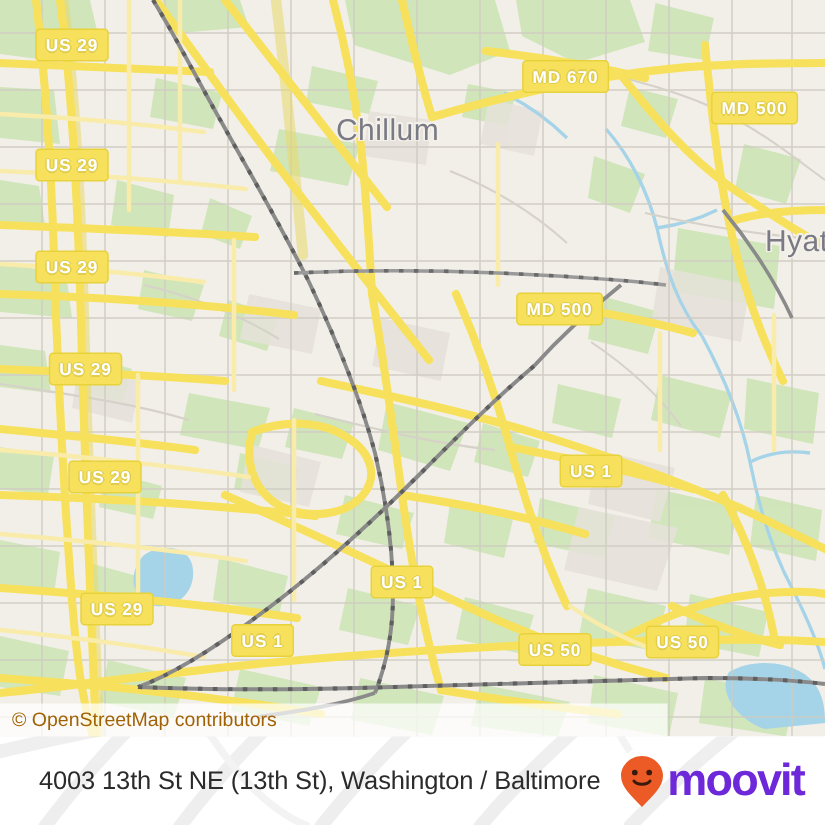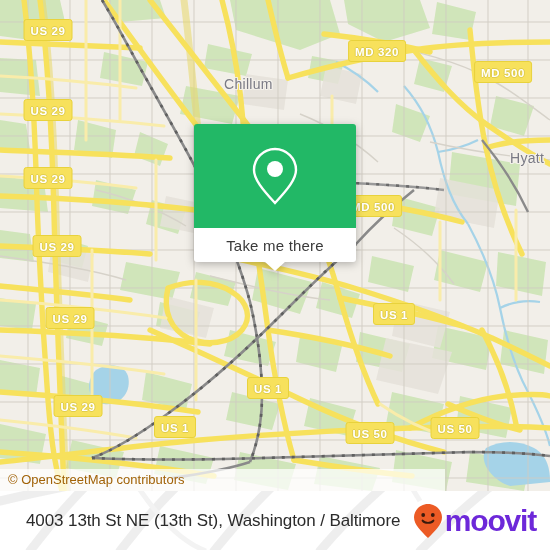--- a/index.html
+++ b/index.html
@@ -35,21 +35,21 @@
     left: 0; top: 0;
     width: 550px;
     height: 491px;
     display: block;
   }
 
   
   .place-label {
     position: absolute;
     color: #7a7a85;
-    font-size: 14px;
+    font-size: 20px;
     letter-spacing: 0.3px;
     white-space: nowrap;
     text-shadow:
        1px 0 0 #f4f1eb, -1px 0 0 #f4f1eb,
        0 1px 0 #f4f1eb, 0 -1px 0 #f4f1eb,
        1px 1px 0 #f4f1eb, -1px -1px 0 #f4f1eb,
        1px -1px 0 #f4f1eb, -1px 1px 0 #f4f1eb;
     pointer-events: none;
   }
 
@@ -409,36 +409,24 @@
     <div class="shield" style="left:48px; top:110px;">US 29</div>
     <div class="shield" style="left:48px; top:178px;">US 29</div>
     <div class="shield" style="left:57px; top:246px;">US 29</div>
     <div class="shield" style="left:70px; top:318px;">US 29</div>
     <div class="shield" style="left:78px; top:406px;">US 29</div>
     <div class="shield" style="left:175px; top:427px;">US 1</div>
     <div class="shield" style="left:268px; top:388px;">US 1</div>
     <div class="shield" style="left:394px; top:314px;">US 1</div>
     <div class="shield" style="left:370px; top:433px;">US 50</div>
     <div class="shield" style="left:455px; top:428px;">US 50</div>
-    <div class="shield" style="left:377px; top:51px;">MD 320</div>
+    <div class="shield" style="left:377px; top:51px;">MD 670</div>
     <div class="shield" style="left:503px; top:72px;">MD 500</div>
     <div class="shield" style="left:373px; top:206px;">MD 500</div>
 
-    <div class="popup">
-      <div class="popup-green">
-        <svg width="52" height="62" viewBox="0 0 52 62">
-          <path d="M26 4 C14.4 4 5 13.4 5 25 C5 34 13 44 26 58 C39 44 47 34 47 25 C47 13.4 37.6 4 26 4 Z" fill="none" stroke="#ffffff" stroke-width="2.4"></path>
-          <circle cx="26" cy="24" r="8" fill="#ffffff"></circle>
-        </svg>
-      </div>
-      <div class="popup-white">
-        <span class="popup-label">Take me there</span>
-        <span class="popup-tip"></span>
-      </div>
-    </div>
 
     <div class="attribution">© OpenStreetMap contributors</div>
   </div>
 
   <div class="footer">
     <svg class="footer-watermark" viewBox="0 0 550 170">
       <g stroke="#c9c9c9" stroke-width="9" fill="none" stroke-linecap="round">
         <path d="M30 170 C60 130 96 92 136 58 C166 32 196 12 224 0"></path>
         <path d="M120 170 C150 130 186 94 224 62 C254 36 284 14 310 0"></path>
         <path d="M214 170 C244 132 280 96 318 64 C348 38 378 16 404 0"></path>

